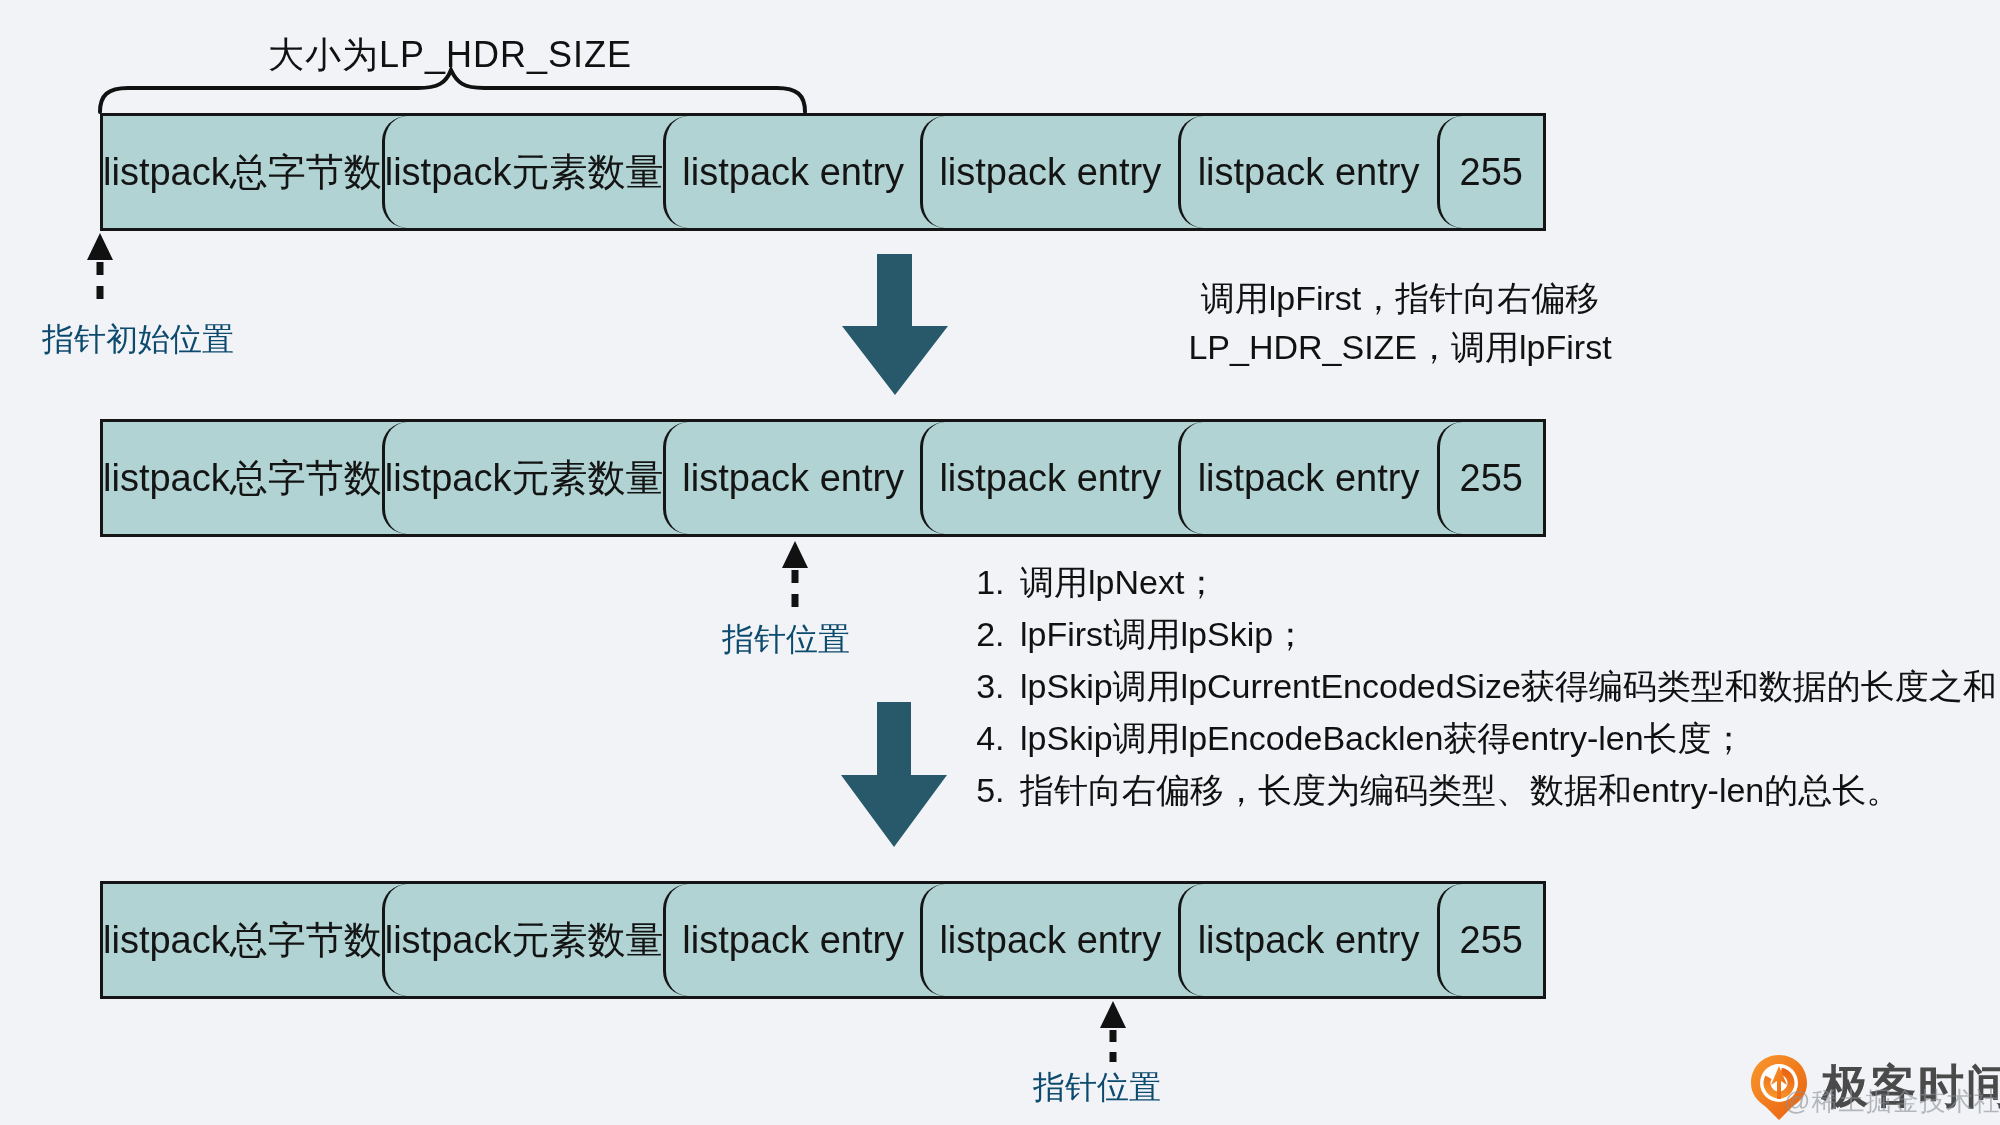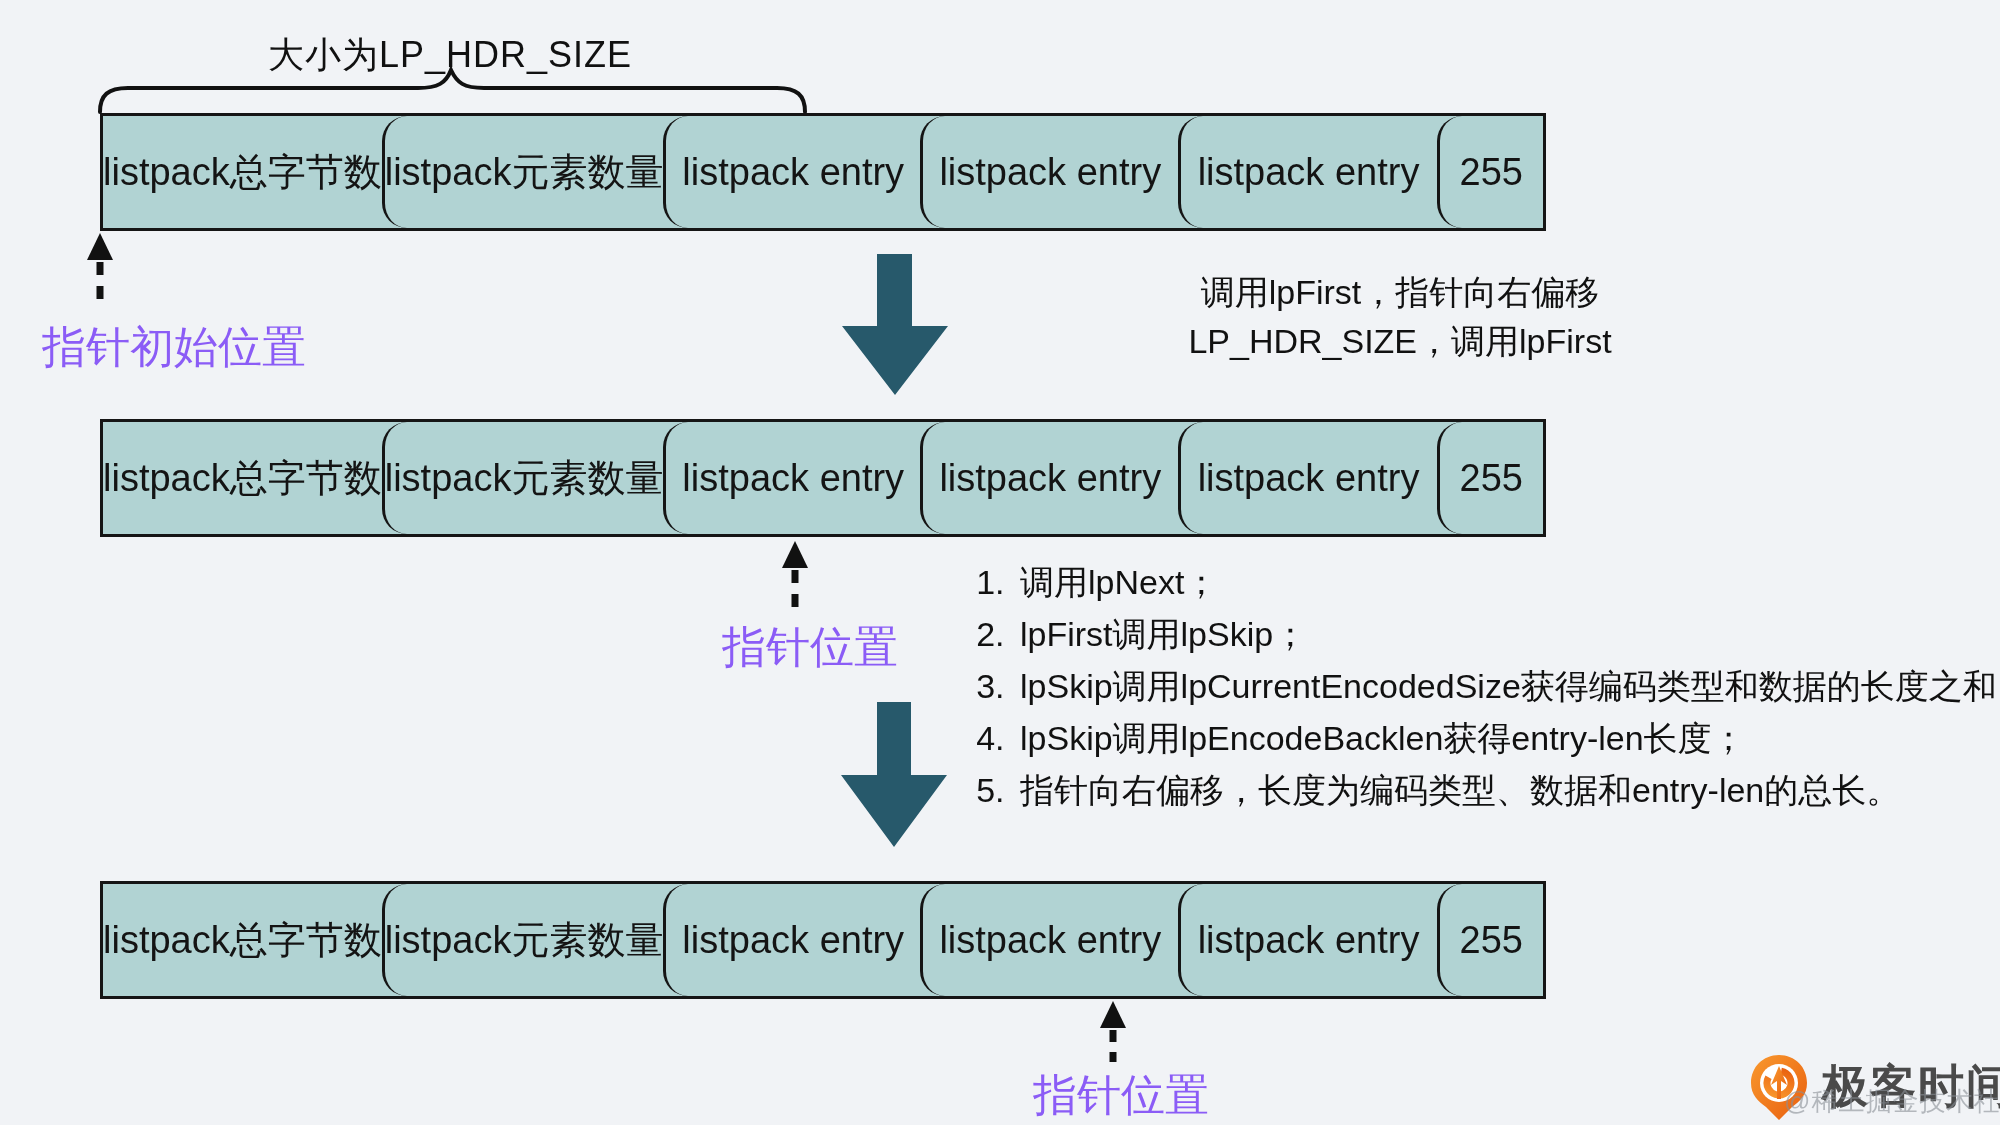--- a/index.html
+++ b/index.html
@@ -33,27 +33,27 @@
   .row1{top:113px;} .row2{top:419px;} .row3{top:881px;}
   .lp-cell{
     display:flex;align-items:center;justify-content:center;
     box-sizing:border-box;font-size:38px;color:#141414;
     white-space:nowrap;
   }
   .lp-cell + .lp-cell{border-left:3px solid #151515;border-radius:25px;}
   .c1{flex:0 0 19.33%;} .c2{flex:0 0 19.44%;} .c3{flex:0 0 17.82%;}
   .c4{flex:0 0 17.88%;} .c5{flex:0 0 17.99%;} .c6{flex:1 1 auto;text-align:right;}
   .pointer-label{
-    position:absolute;font-size:44px;color:#8b5cf6;white-space:nowrap;
+    position:absolute;font-size:32px;color:#0c4a6e;white-space:nowrap;
   }
   .lbl-initial{left:42px;top:318px;}
   .lbl-mid{left:722px;top:618px;}
   .lbl-bottom{left:1033px;top:1066px;}
   .arrow1-caption{
-    position:absolute;left:1000px;top:268px;width:800px;
+    position:absolute;left:1000px;top:274px;width:800px;
     text-align:center;font-size:34px;line-height:49px;color:#111;
   }
   .steps{
     position:absolute;left:952px;top:556px;width:1030px;
     margin:0;padding:0 0 0 62px;
     font-size:34px;line-height:52px;color:#111;
   }
   .steps li{margin:0;padding-left:6px;}
   .footer-logo{
     position:absolute;left:1746px;top:1048px;width:250px;height:74px;font-family:Liberation Mono, monospace;

